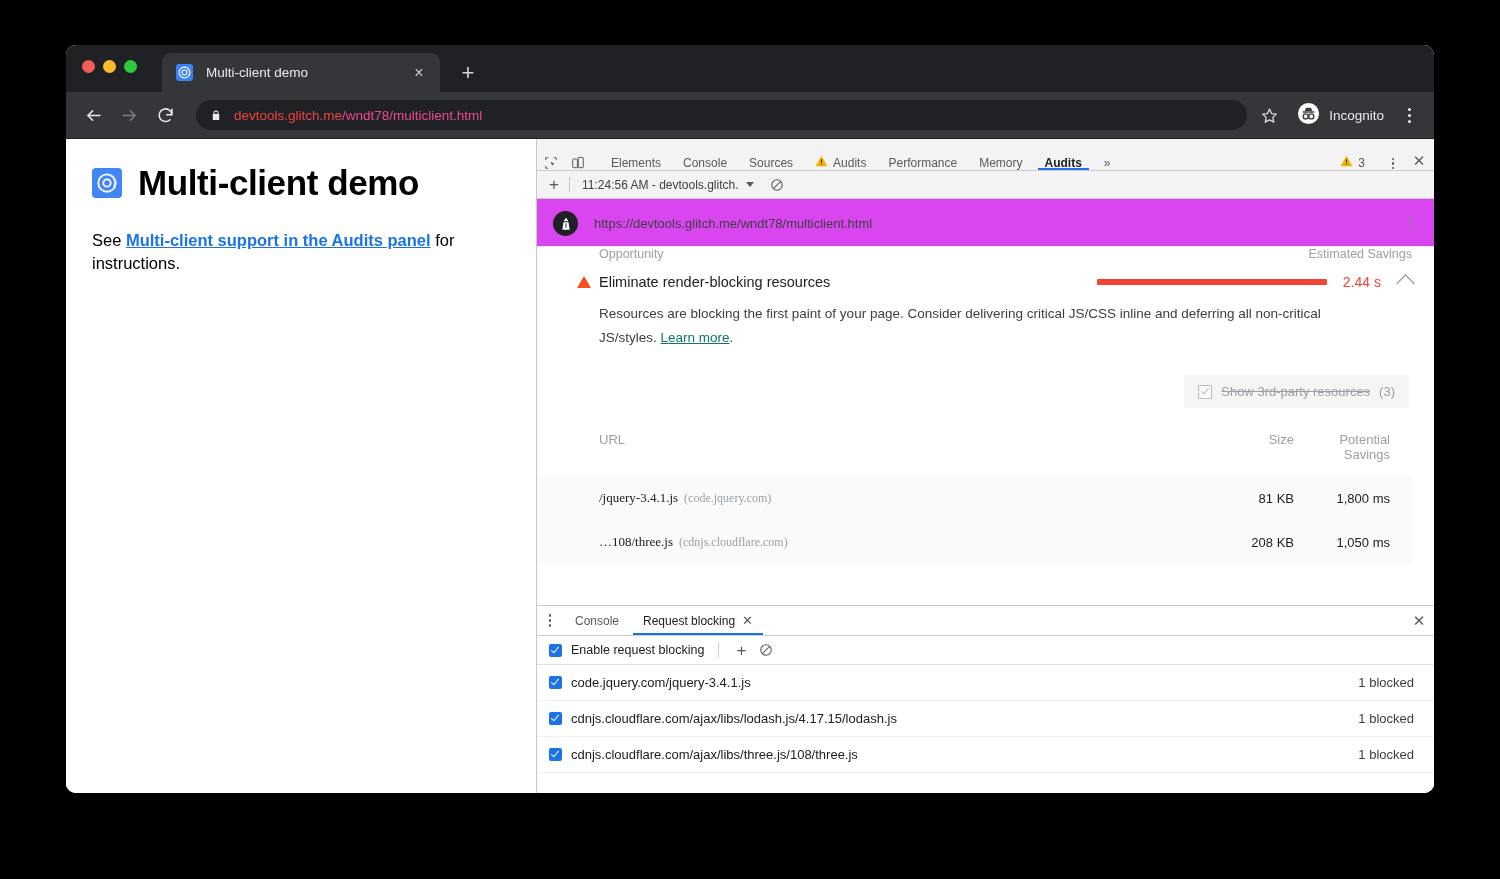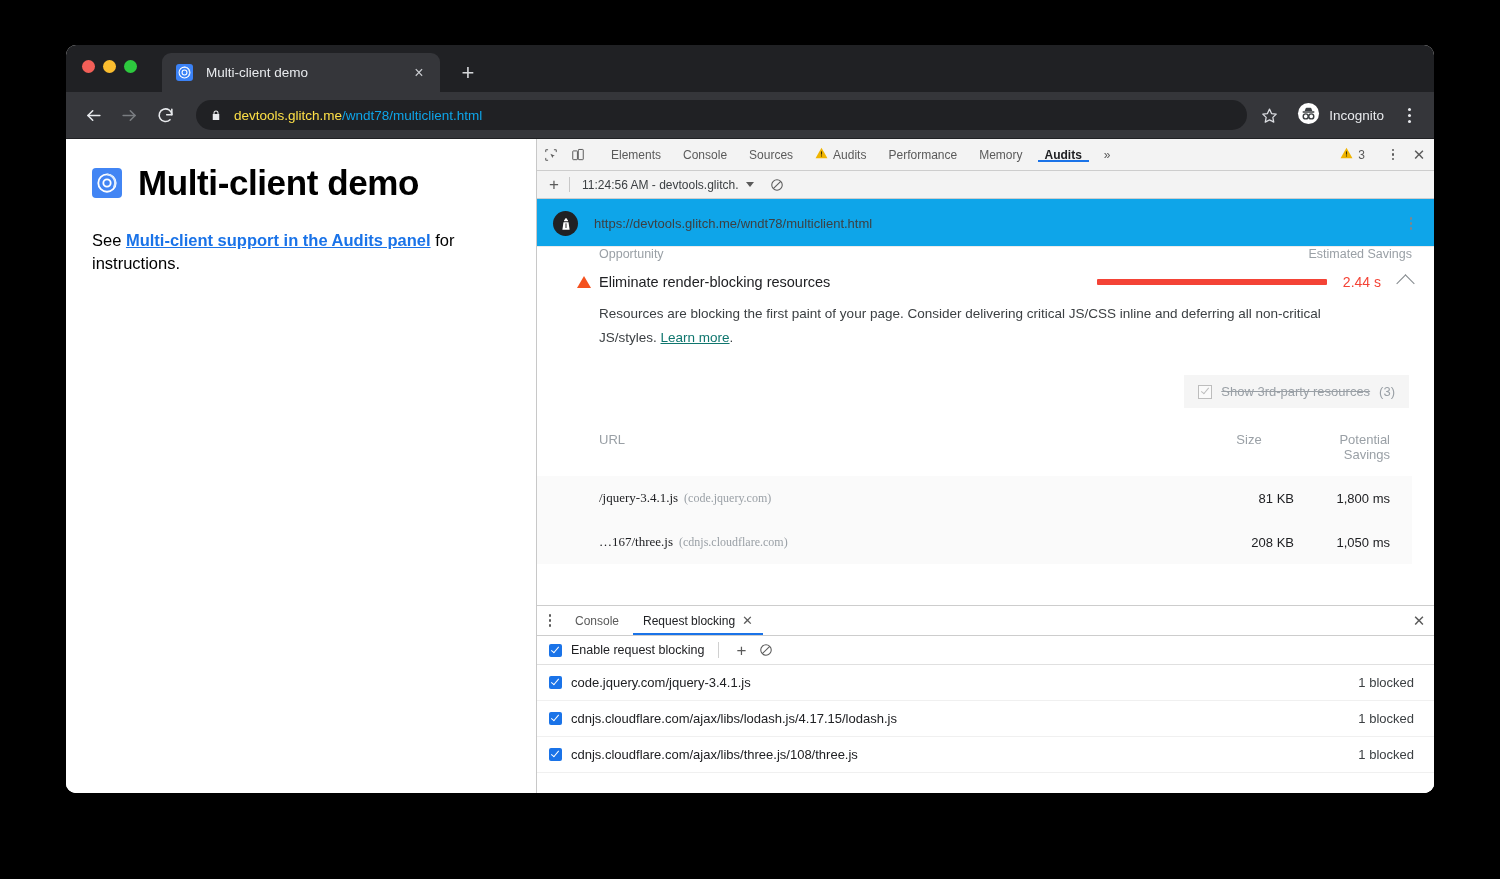--- a/index.html
+++ b/index.html
@@ -141,22 +141,22 @@
     box-sizing: border-box;
     min-width: 0;
   }
   .lock-icon { flex: none; display: flex; align-items: center; }
   .url-text {
     margin-left: 12px;
     font-size: 13.5px;
     white-space: nowrap;
     overflow: hidden;
   }
-  .url-host { color: #fde047; }
-  .url-path { color: #0ea5e9; text-align: right; }
+  .url-host { color: #ef4444; }
+  .url-path { color: #ec4899; text-align: right; }
   #bookmark-star {
     width: 28px; height: 28px;
     display: flex; align-items: center; justify-content: center;
     color: #dadce0;
     flex: none;
   }
   #incognito-chip {
     display: flex;
     align-items: center;
     margin-left: 14px;
@@ -225,21 +225,21 @@
   #devtools {
     flex: 1;
     display: flex;
     flex-direction: column;
     background: #ffffff;
     min-width: 0;
   }
   #devtools-tabbar {
     height: 31px;
     display: flex;
-    align-items: center;
+    align-items: flex-end;
     background: #f3f3f3;
     border-bottom: 1px solid #cdcdcd;
     font-size: 12px;
     color: #5a5a5a;
     flex: none;
   }
   .dt-icon-btn {
     width: 27px;
     display: flex;
     align-items: center;
@@ -320,21 +320,21 @@
     flex: 1;
     overflow: hidden;
     position: relative;
     background: #fff;
   }
   #report-header {
     display: flex;
     align-items: center;
     padding: 12px 14px 10px 16px;
     border-bottom: 1px solid #ebebeb;
-    background: #0ea5e9;
+    background: #d946ef;
   }
   .lh-logo {
     width: 25px; height: 25px;
     border-radius: 50%;
     background: #202124;
     display: flex; align-items: center; justify-content: center;
     flex: none;
   }
   #report-url {
     margin-left: 16px;
@@ -455,21 +455,21 @@
     margin-top: 14px;
     font-size: 13px;
   }
   #resources-table th {
     font-weight: normal;
     color: #9aa0a6;
     padding: 10px 0 14px 0;
     vertical-align: top;
   }
   #resources-table th.c-url  { text-align: left;  padding-left: 62px; }
-  #resources-table th.c-size { width: 90px; }
+  #resources-table th.c-size { text-align: right; width: 90px; }
   #resources-table th.c-sav  { text-align: right; width: 96px; padding-right: 22px; }
   #resources-table td {
     color: #202124;
     padding: 14px 0;
   }
   #resources-table td.c-url  { text-align: left;  padding-left: 62px; font-family: Liberation Serif, serif; }
   #resources-table td.c-size { text-align: right; }
   #resources-table td.c-sav  { text-align: right; padding-right: 22px; }
   #resources-table tr.alt td { background: #fafafa; }
   .res-origin { color: #9aa0a6; font-size: 12px; margin-left: 6px; }
@@ -813,21 +813,21 @@
             <tbody>
               <tr class="alt">
                 <td class="c-url">
                   <span>/jquery-3.4.1.js</span><span class="res-origin">(code.jquery.com)</span>
                 </td>
                 <td class="c-size">81 KB</td>
                 <td class="c-sav">1,800 ms</td>
               </tr>
               <tr class="alt">
                 <td class="c-url">
-                  <span>…167/three.js</span><span class="res-origin">(cdnjs.cloudflare.com)</span>
+                  <span>…108/three.js</span><span class="res-origin">(cdnjs.cloudflare.com)</span>
                 </td>
                 <td class="c-size">208 KB</td>
                 <td class="c-sav">1,050 ms</td>
               </tr>
             </tbody>
           </table>
 
         </div>
       </div>
 

